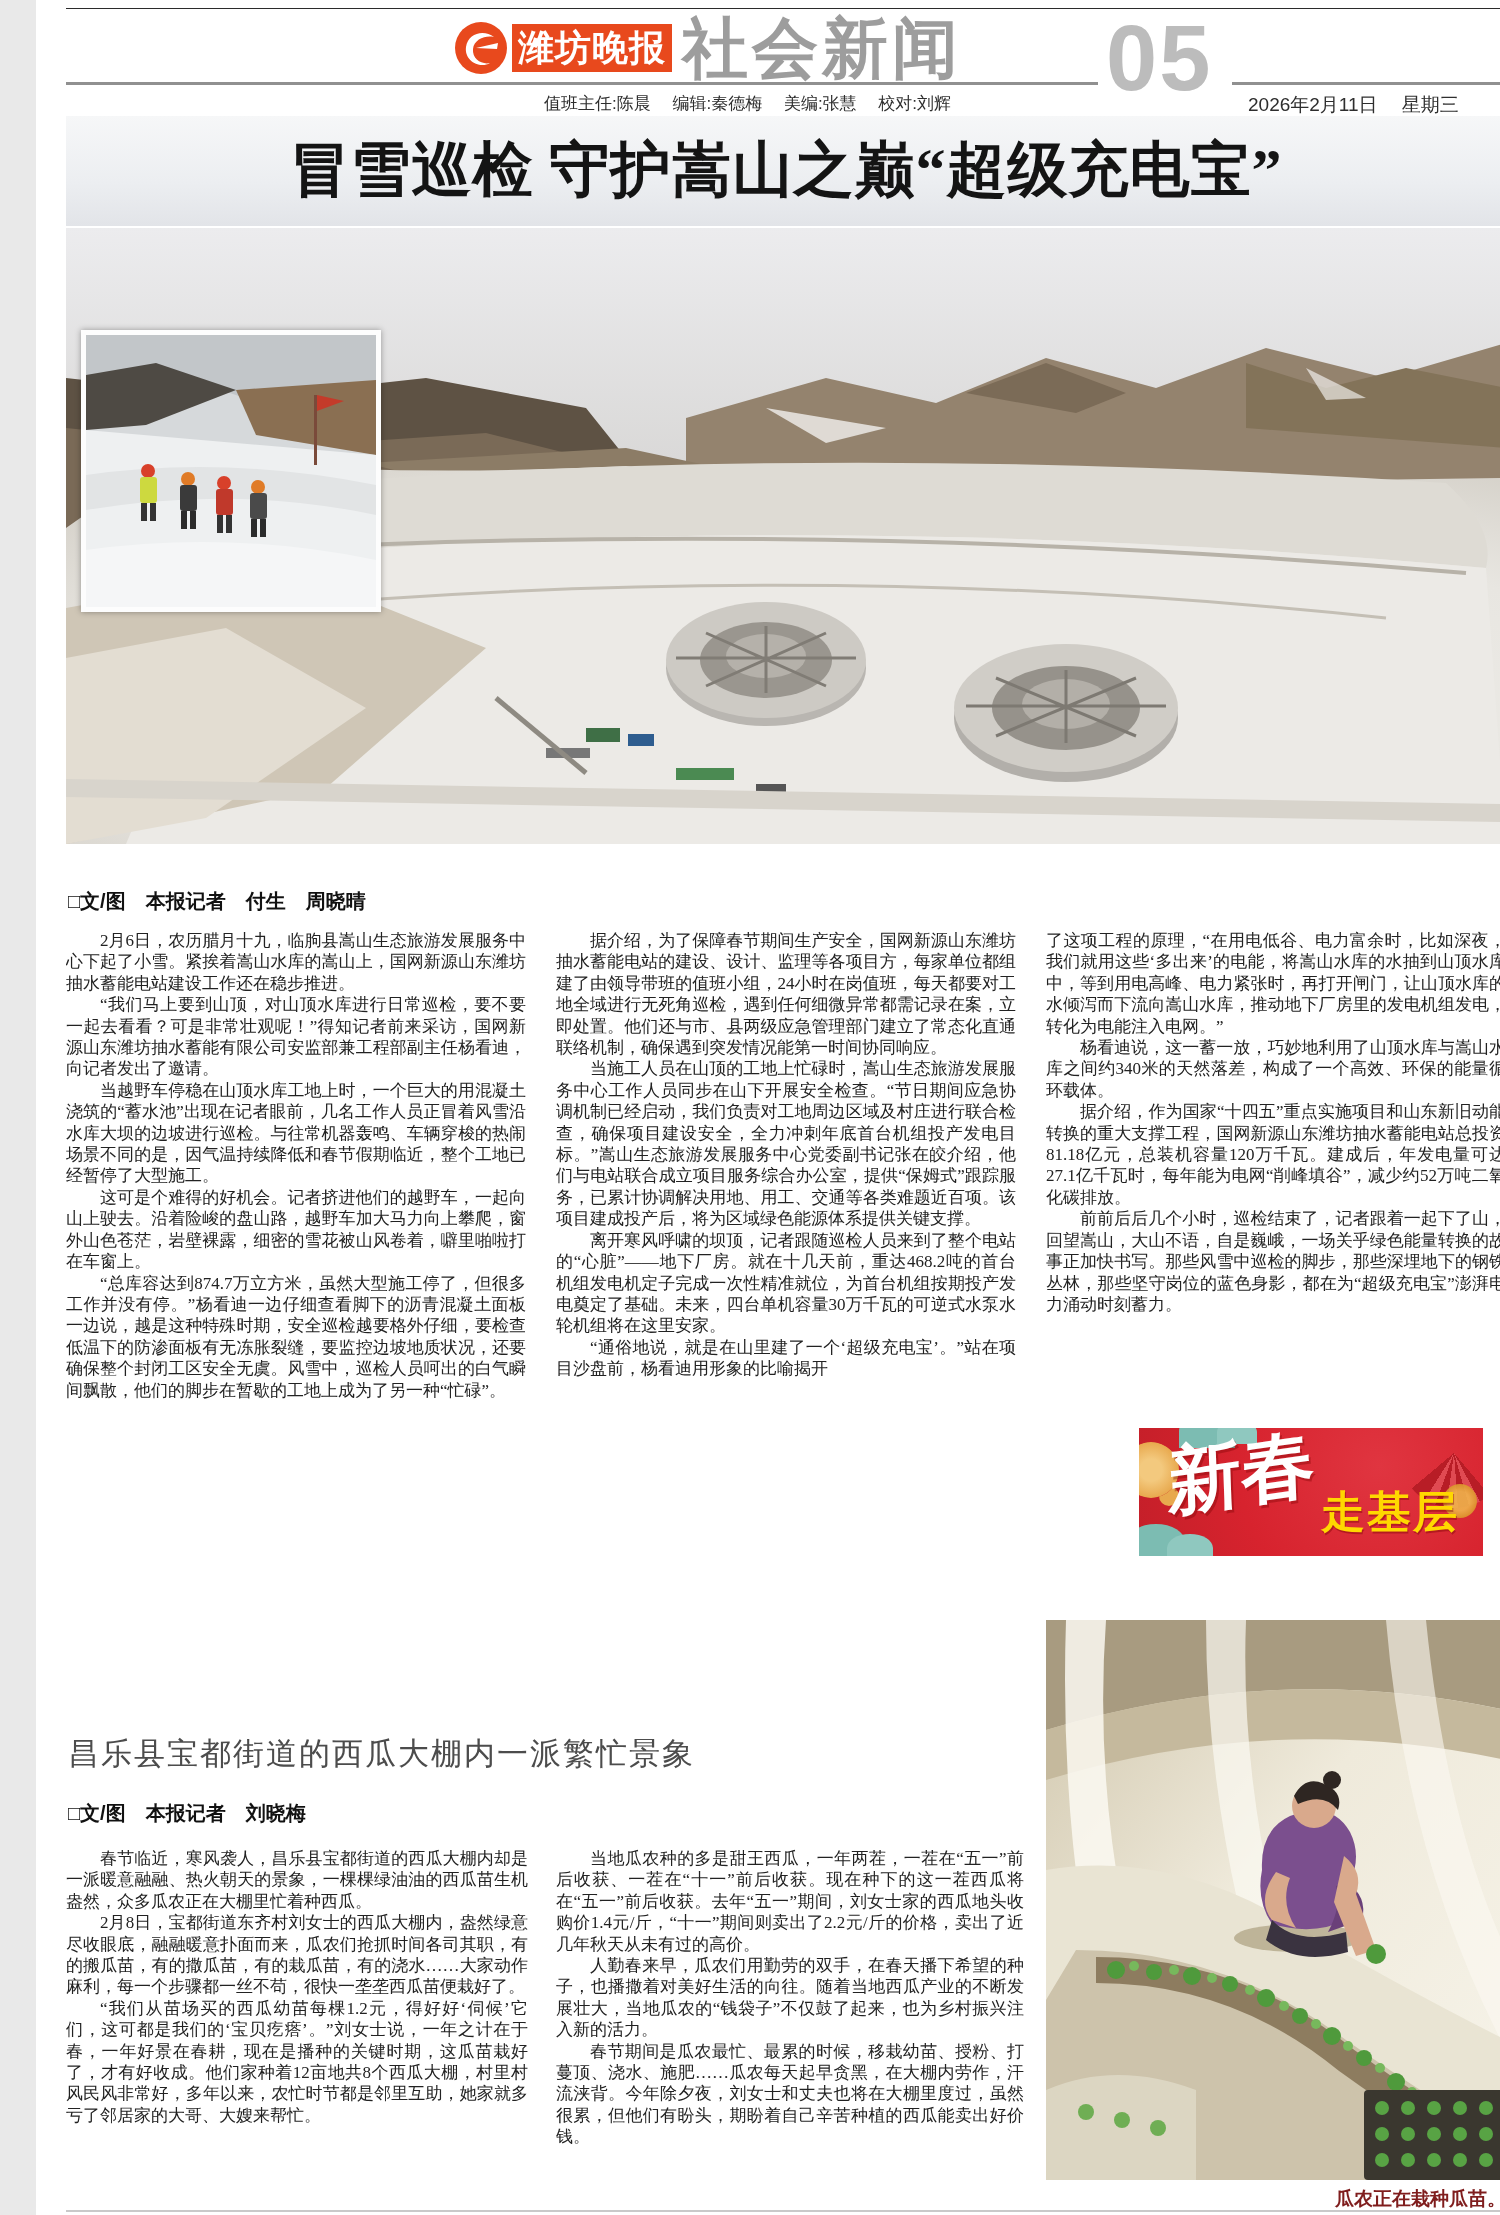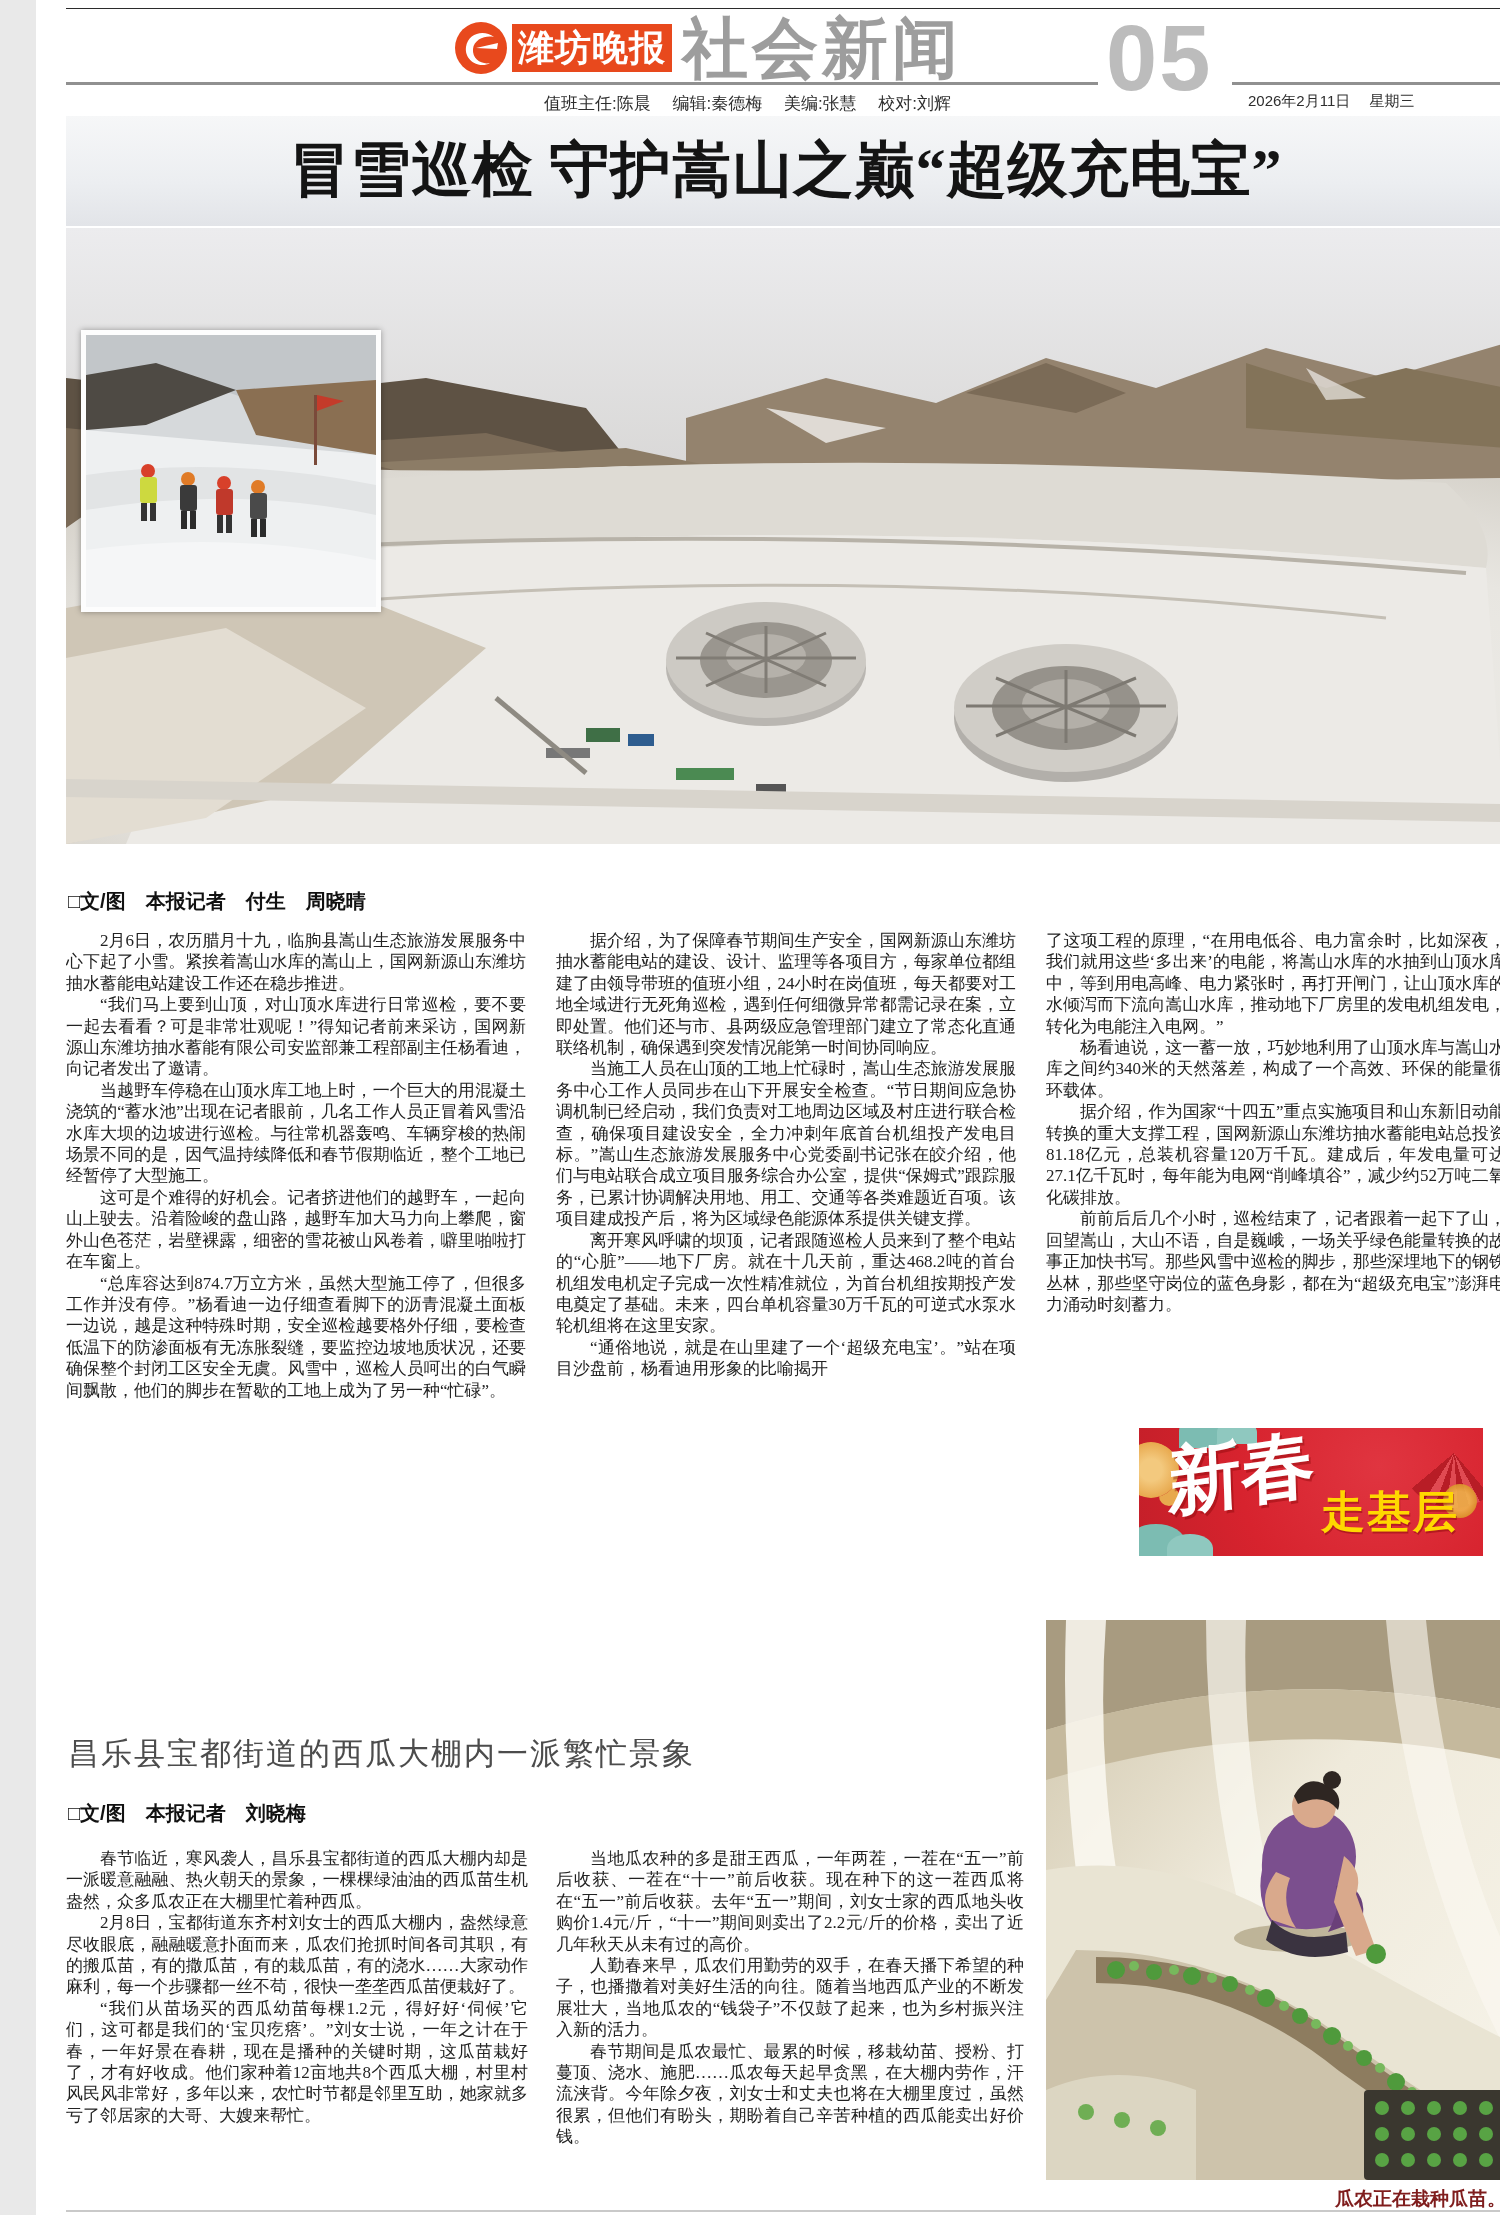--- a/index.html
+++ b/index.html
@@ -15,21 +15,21 @@
   .logo-box{background:#e8491d;color:#fff;font-family:"Liberation Sans","DejaVu Sans",sans-serif;
             font-weight:bold;font-size:36px;line-height:46px;padding:1px 6px;letter-spacing:1px;}
   .section-title{font-family:"Liberation Sans","DejaVu Sans",sans-serif;font-weight:bold;
                  font-size:66px;color:#9d9d9d;letter-spacing:4px;margin-left:10px;line-height:66px;}
   .rule-gray{top:82px;height:3px;background:#909090;}
   .rule-gray.seg1{left:30px;width:1032px;}
   .rule-gray.seg2{left:1196px;width:274px;}
   .page-number{left:1070px;top:12px;font-family:"Liberation Sans","DejaVu Sans",sans-serif;
                font-weight:bold;font-size:92px;line-height:92px;color:#bcbcbc;letter-spacing:2px;}
   .credits{left:508px;top:92px;font-size:17px;color:#2e2e2e;font-family:"Liberation Sans","DejaVu Sans",sans-serif;}
-  .issue-date{left:1212px;top:92px;font-size:15px;color:#2e2e2e;font-family:"Liberation Sans","DejaVu Sans",sans-serif;}
+  .issue-date{left:1212px;top:92px;font-size:19px;color:#2e2e2e;font-family:"Liberation Sans","DejaVu Sans",sans-serif;}
 
   
   .headline1-bg{left:30px;top:116px;width:1440px;height:110px;
                 background:linear-gradient(180deg,#f6f7f8 0%,#eceef1 60%,#e2e4e8 100%);}
   .headline1{left:30px;top:132px;width:1440px;text-align:center;font-weight:bold;font-size:60px;
              line-height:76px;color:#141414;letter-spacing:1px;}
   .photo1{left:30px;top:228px;width:1440px;height:616px;overflow:hidden;background:#ddd;}
   .inset{left:45px;top:330px;width:290px;height:272px;border:5px solid #fdfdfd;
          box-shadow:0 0 6px rgba(0,0,0,.35);overflow:hidden;background:#cfd2d4;}
   .caption1{left:30px;top:854px;width:1440px;text-align:right;font-weight:bold;font-size:20px;color:#1b1b1b;}

